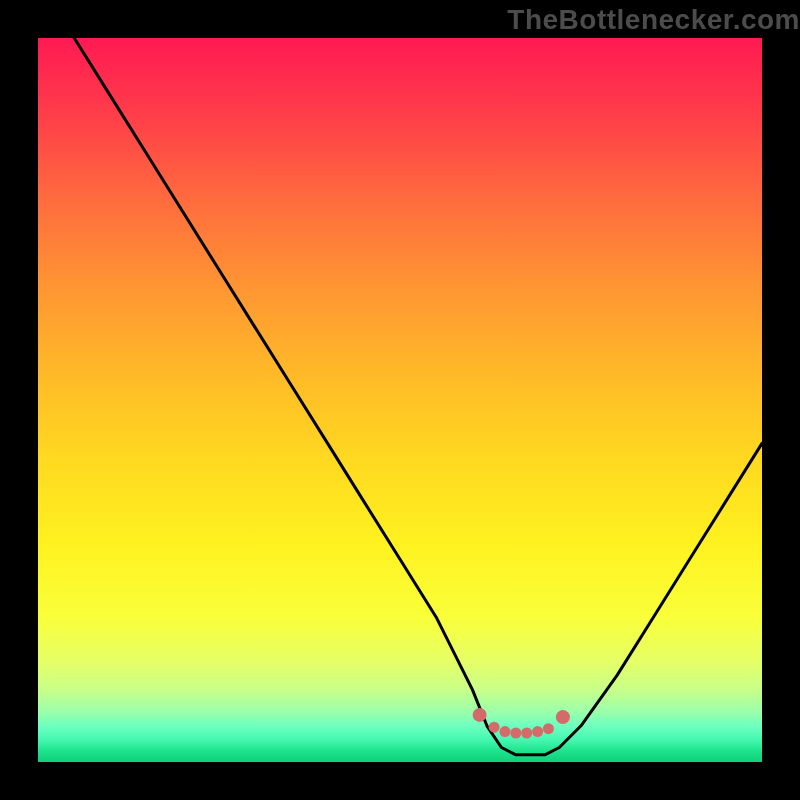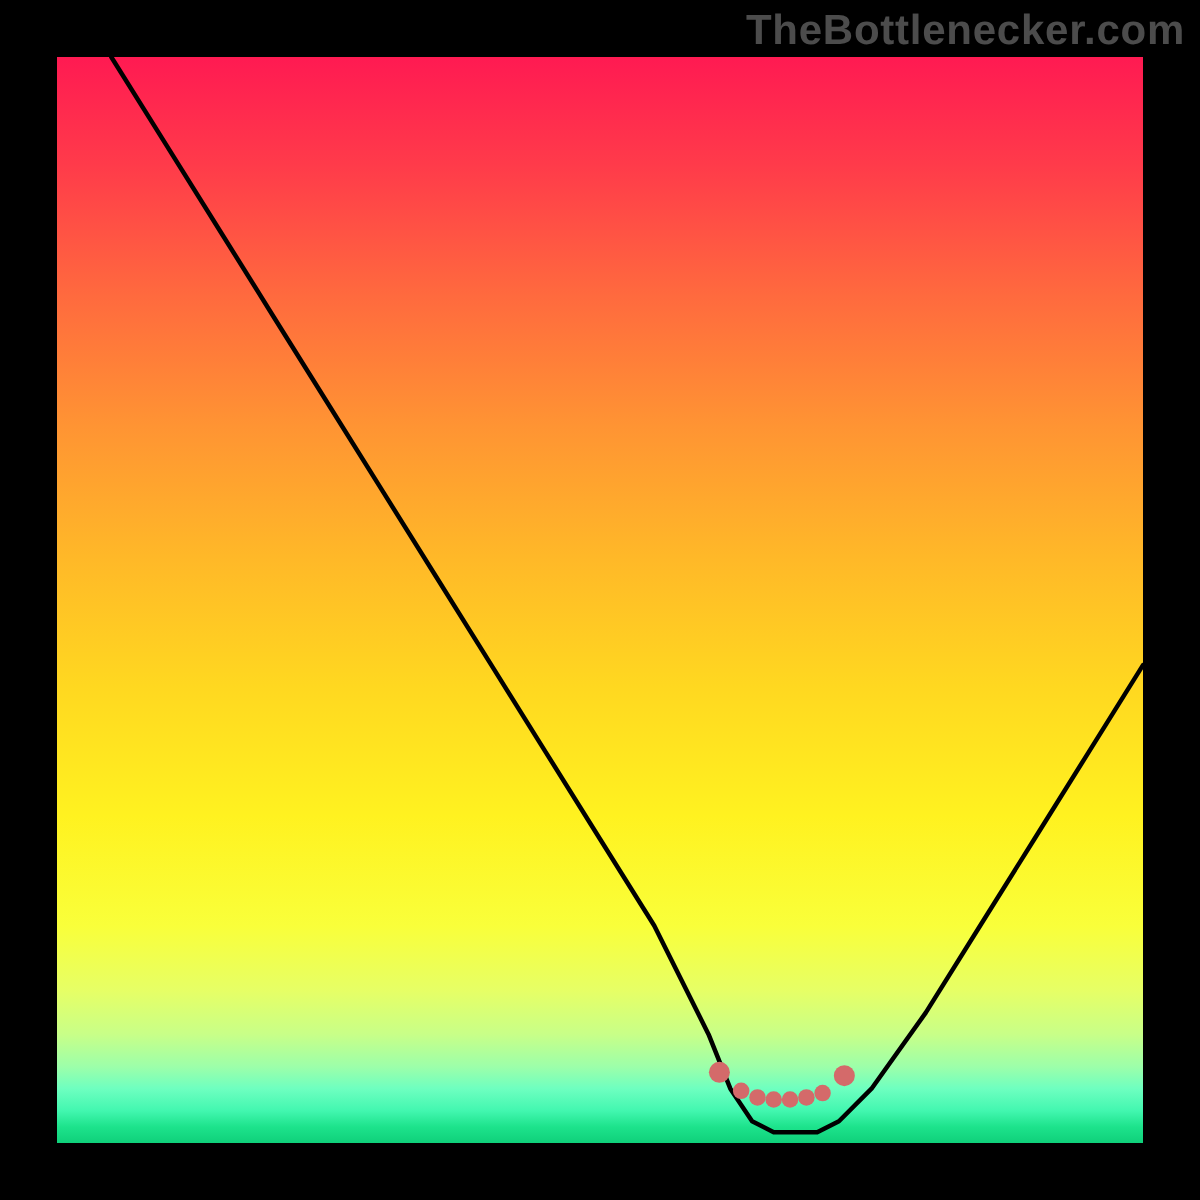--- a/index.html
+++ b/index.html
@@ -13,21 +13,21 @@
   }
   .frame {
     position: relative;
     width: 800px;
     height: 800px;
     background: #000;
   }
   .watermark {
     position: absolute;
     top: 4px;
-    right: 10px;
+    right: 0;
     color: #4c4c4c;
     font-size: 28px;
     font-weight: 600;
     letter-spacing: 0.5px;
     z-index: 20;
     user-select: none;
   }
   .plot-area {
     position: absolute;
     left: 38px;

